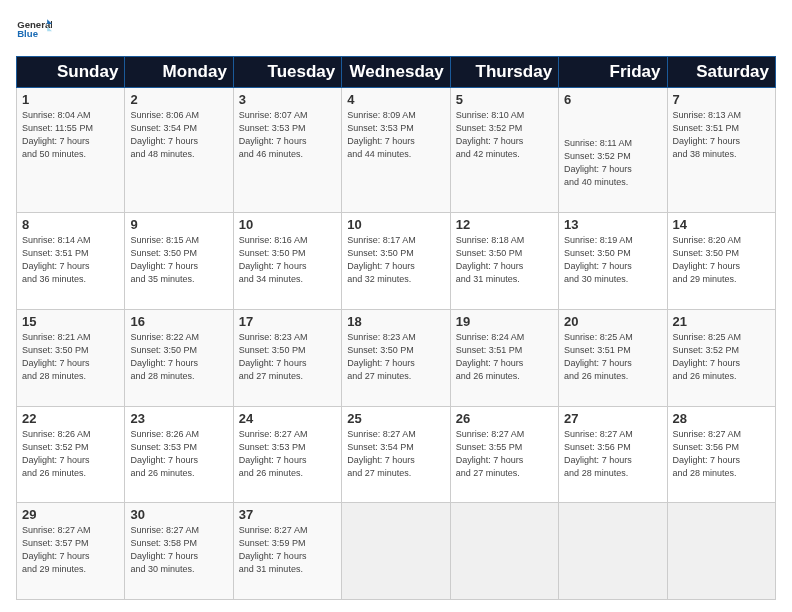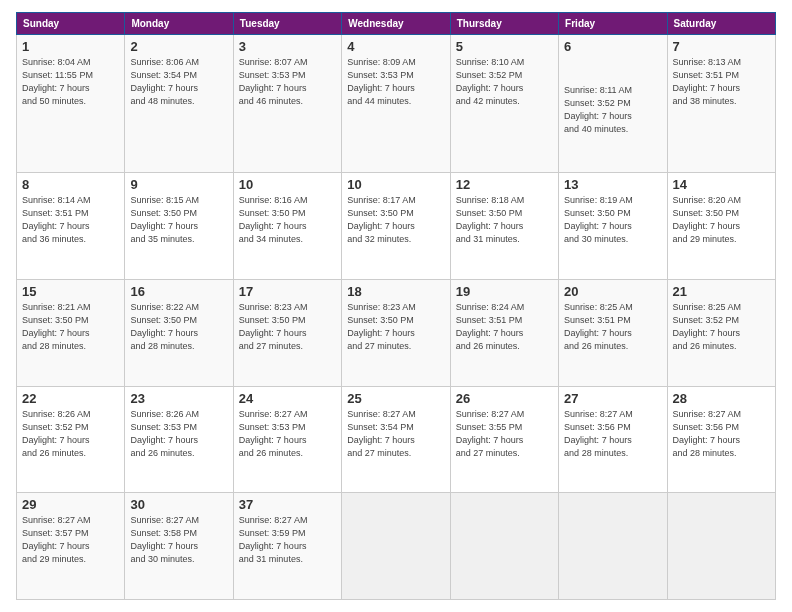--- a/index.html
+++ b/index.html
@@ -43,25 +43,25 @@
     }
     .calendar {
       flex: 1;
       border: 1px solid #ccc;
       border-collapse: collapse;
       width: 100%;
       table-layout: fixed;
       font-size: 9.5px;
     }
     .calendar thead tr th {
-      background-color: #701a75;
+      background-color: #0f172a;
       color: white;
-      text-align: left;
+      text-align: right;
       padding: 5px 6px;
-      font-size: 10px;
+      font-size: 17px;
       font-weight: bold;
       border: 1px solid #1a5a9a;
     }
     .calendar tbody tr td {
       border: 1px solid #ccc;
       vertical-align: top;
       padding: 4px 5px;
       height: 82px;
       background: #fff;
     }
@@ -81,20 +81,34 @@
     .day-detail {
       color: #444;
       font-size: 9px;
       line-height: 1.45;
     }
   </style>
 </head>
 <body>
 
 <div class="page">
+  <div class="header">
+    <div class="logo">
+    <svg width="36" height="36" viewBox="0 0 60 44" xmlns="http://www.w3.org/2000/svg">
+      <text x="2" y="18" font-size="16" font-weight="bold" fill="#333" font-family="Arial">General</text>
+      <text x="2" y="34" font-size="16" font-weight="bold" fill="#1a6bb5" font-family="Arial">Blue</text>
+      <polygon points="52,4 60,12 52,12" fill="#1a6bb5"></polygon>
+      <polygon points="52,16 60,24 52,24" fill="#87ceeb" opacity="0.7"></polygon>
+    </svg>
+  </div>
+    <div class="title-block">
+      <div class="main-title"></div>
+      <div class="subtitle"></div>
+    </div>
+  </div>
 
   <table class="calendar">
     <thead>
       <tr>
 
       <th>Sunday</th>
           <th>Monday</th>
           <th>Tuesday</th>
           <th>Wednesday</th>
           <th>Thursday</th>

